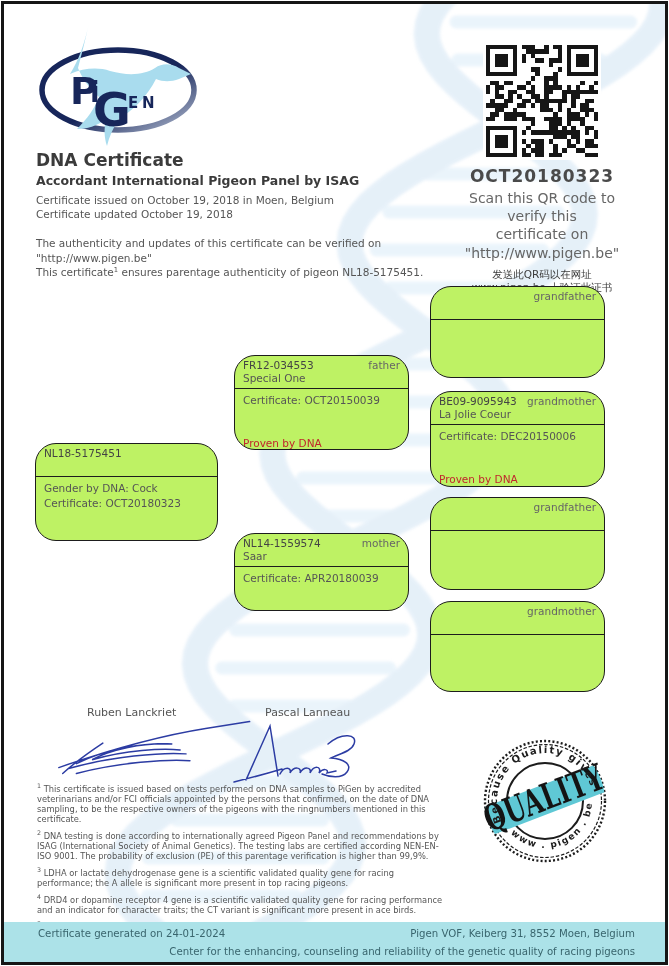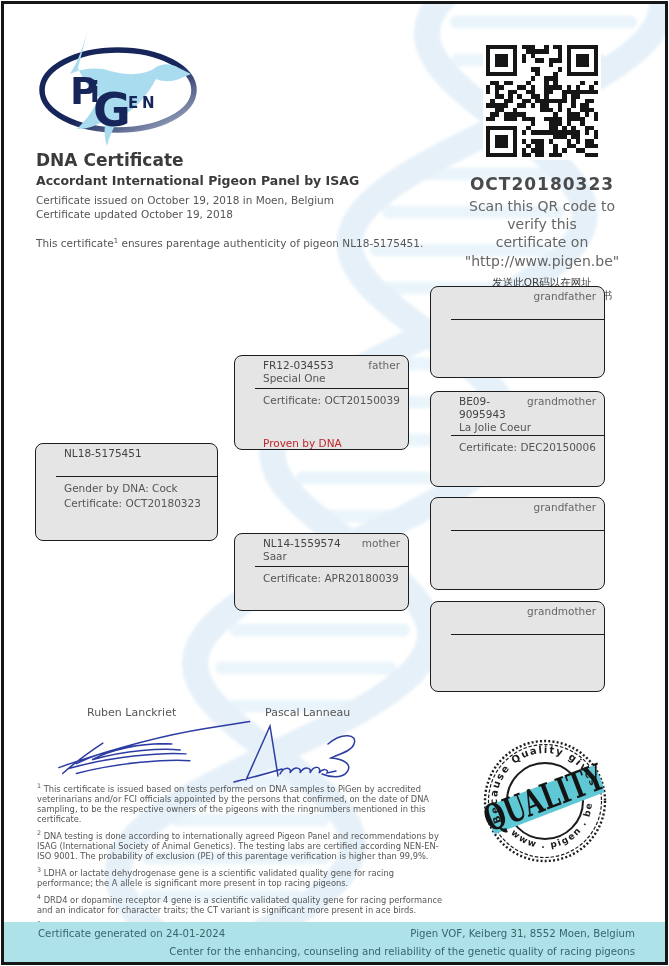--- a/index.html
+++ b/index.html
@@ -9,33 +9,33 @@
     font-family:"DejaVu Sans","Liberation Sans",sans-serif;color:#555;
   }
   .abs{position:absolute;}
   
   .wm{position:absolute;left:0;top:0;width:661px;height:958px;pointer-events:none;}
   
   .logo{left:28px;top:14px;width:172px;height:132px;}
   .qrblock{left:458px;top:38px;width:160px;text-align:center;}
   .qrwrap{display:inline-block;background:#fff;padding:3px;}
   .qr{width:112px;height:112px;display:block;}
-  .qrcode-text{font-size:17px;font-weight:bold;color:#4a4a4a;letter-spacing:1px;margin-top:10px;}
+  .qrcode-text{font-size:17px;font-weight:bold;color:#4a4a4a;letter-spacing:1px;margin-top:2px;}
   .qrscan{font-size:14px;color:#666;line-height:1.3;margin-top:3px;}
   .qrzh{font-size:10.5px;color:#3c3c3c;line-height:1.25;margin-top:6px;}
   
   .titleblock{left:32px;top:146px;width:420px;}
   .h1{font-size:17px;font-weight:bold;color:#3b3b3b;margin:0 0 3px 0;}
   .h2{font-size:12.5px;font-weight:bold;color:#3b3b3b;margin:0 0 5px 0;}
   .meta{font-size:10.5px;color:#555;line-height:1.35;}
   .intro{left:32px;top:232px;width:430px;font-size:10.5px;color:#555;line-height:1.4;}
   sup{font-size:65%;}
   
-  .pbox{position:absolute;background:#e5e5e5;border:1.6px solid #1d1d1d;border-radius:8px;
-        box-sizing:border-box;overflow:hidden;padding-left:20px;}
+  .pbox{position:absolute;background:#bef264;border:1.6px solid #1d1d1d;border-radius:21px;
+        box-sizing:border-box;overflow:hidden;}
   .pbox-head{border-bottom:1.6px solid #1d1d1d;padding:3px 8px 2px;min-height:27px;}
   .pbox-row1{display:flex;justify-content:space-between;font-size:10.5px;line-height:1.22;}
   .ring{color:#444;}
   .rel{color:#666;}
   .pname{font-size:10.5px;color:#555;line-height:1.22;min-height:12px;}
   .pbox-body{padding:4px 8px 0;font-size:10.5px;color:#555;line-height:1.45;}
   .proven{color:#c0262c;font-weight:400;margin-top:28px;}
   
   .signame{font-size:11px;color:#555;margin-left:30px;}
   .sig{position:absolute;}
@@ -359,20 +359,21 @@
   </div>
 
   <div class="abs titleblock">
     <div class="h1">DNA Certificate</div>
     <div class="h2">Accordant International Pigeon Panel by ISAG</div>
     <div class="meta">Certificate issued on October 19, 2018 in Moen, Belgium</div>
     <div class="meta">Certificate updated October 19, 2018</div>
   </div>
 
   <div class="abs intro">
+    <div>The authenticity and updates of this certificate can be verified on "http://www.pigen.be"</div>
     <div><span>This certificate</span><sup>1</sup><span> ensures parentage authenticity of pigeon NL18-5175451.</span></div>
   </div>
 
   <div class="pbox" style="left:31px;top:439px;width:183px;height:98px">
     <div class="pbox-head">
       <div class="pbox-row1">
           <span class="ring">NL18-5175451</span>
           <span class="rel"></span>
         </div>
       <div class="pname"></div>

